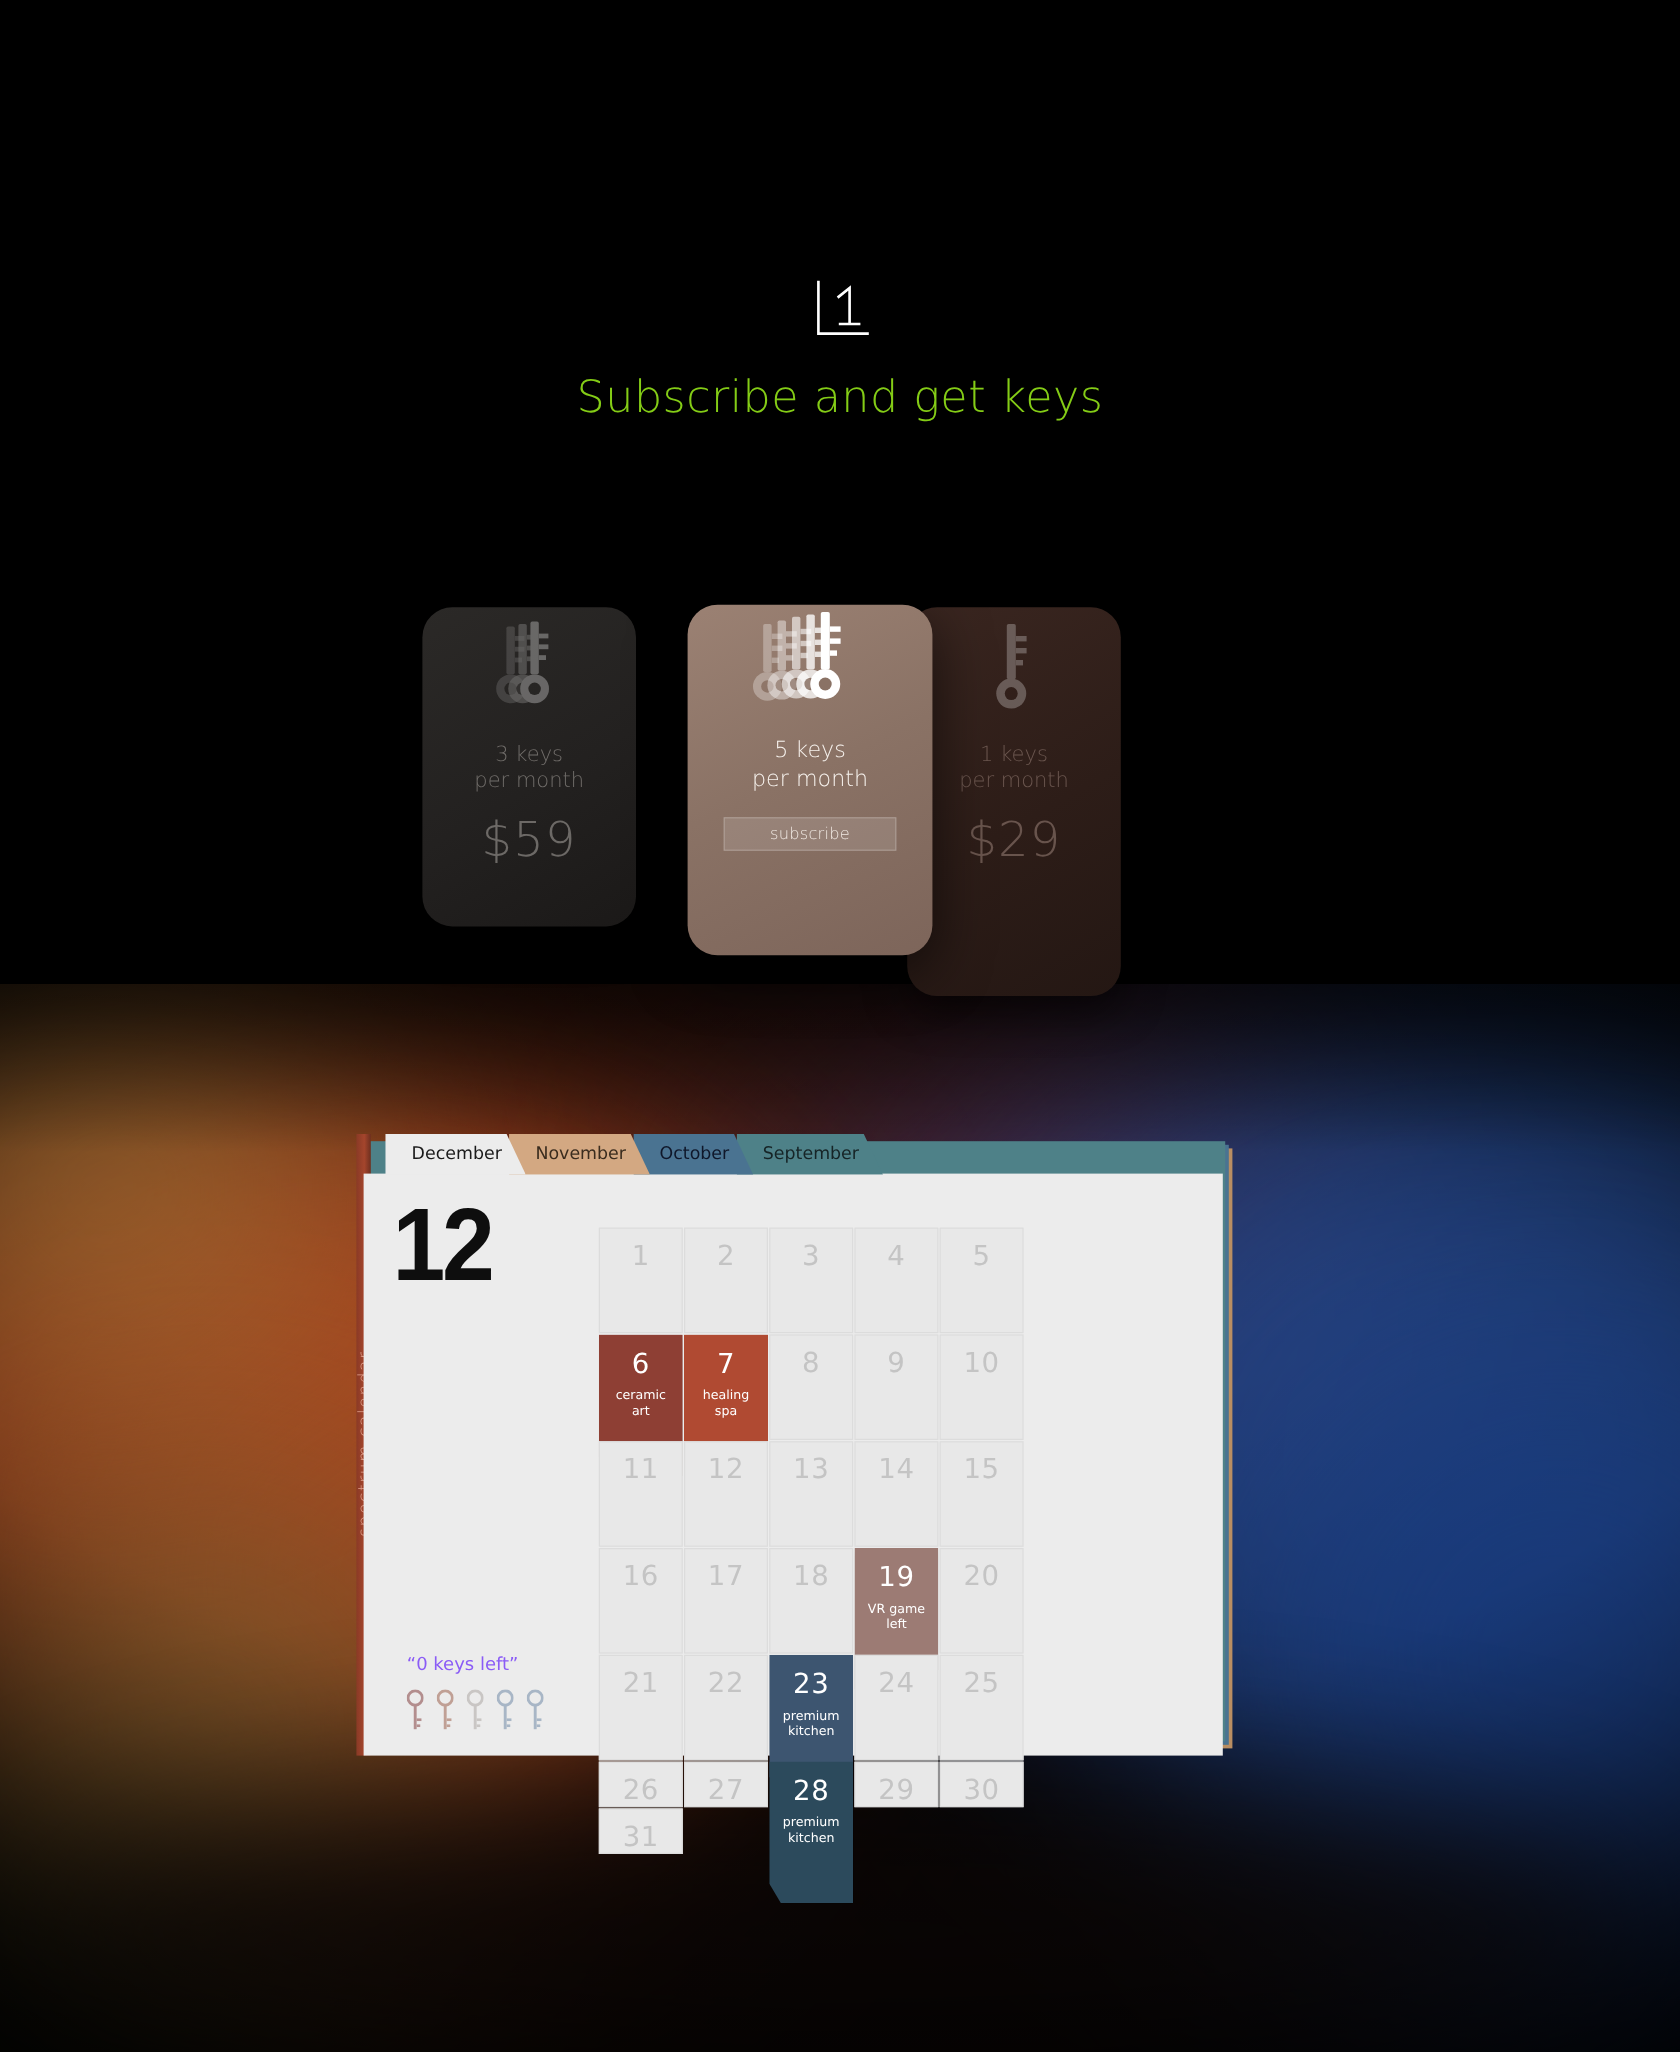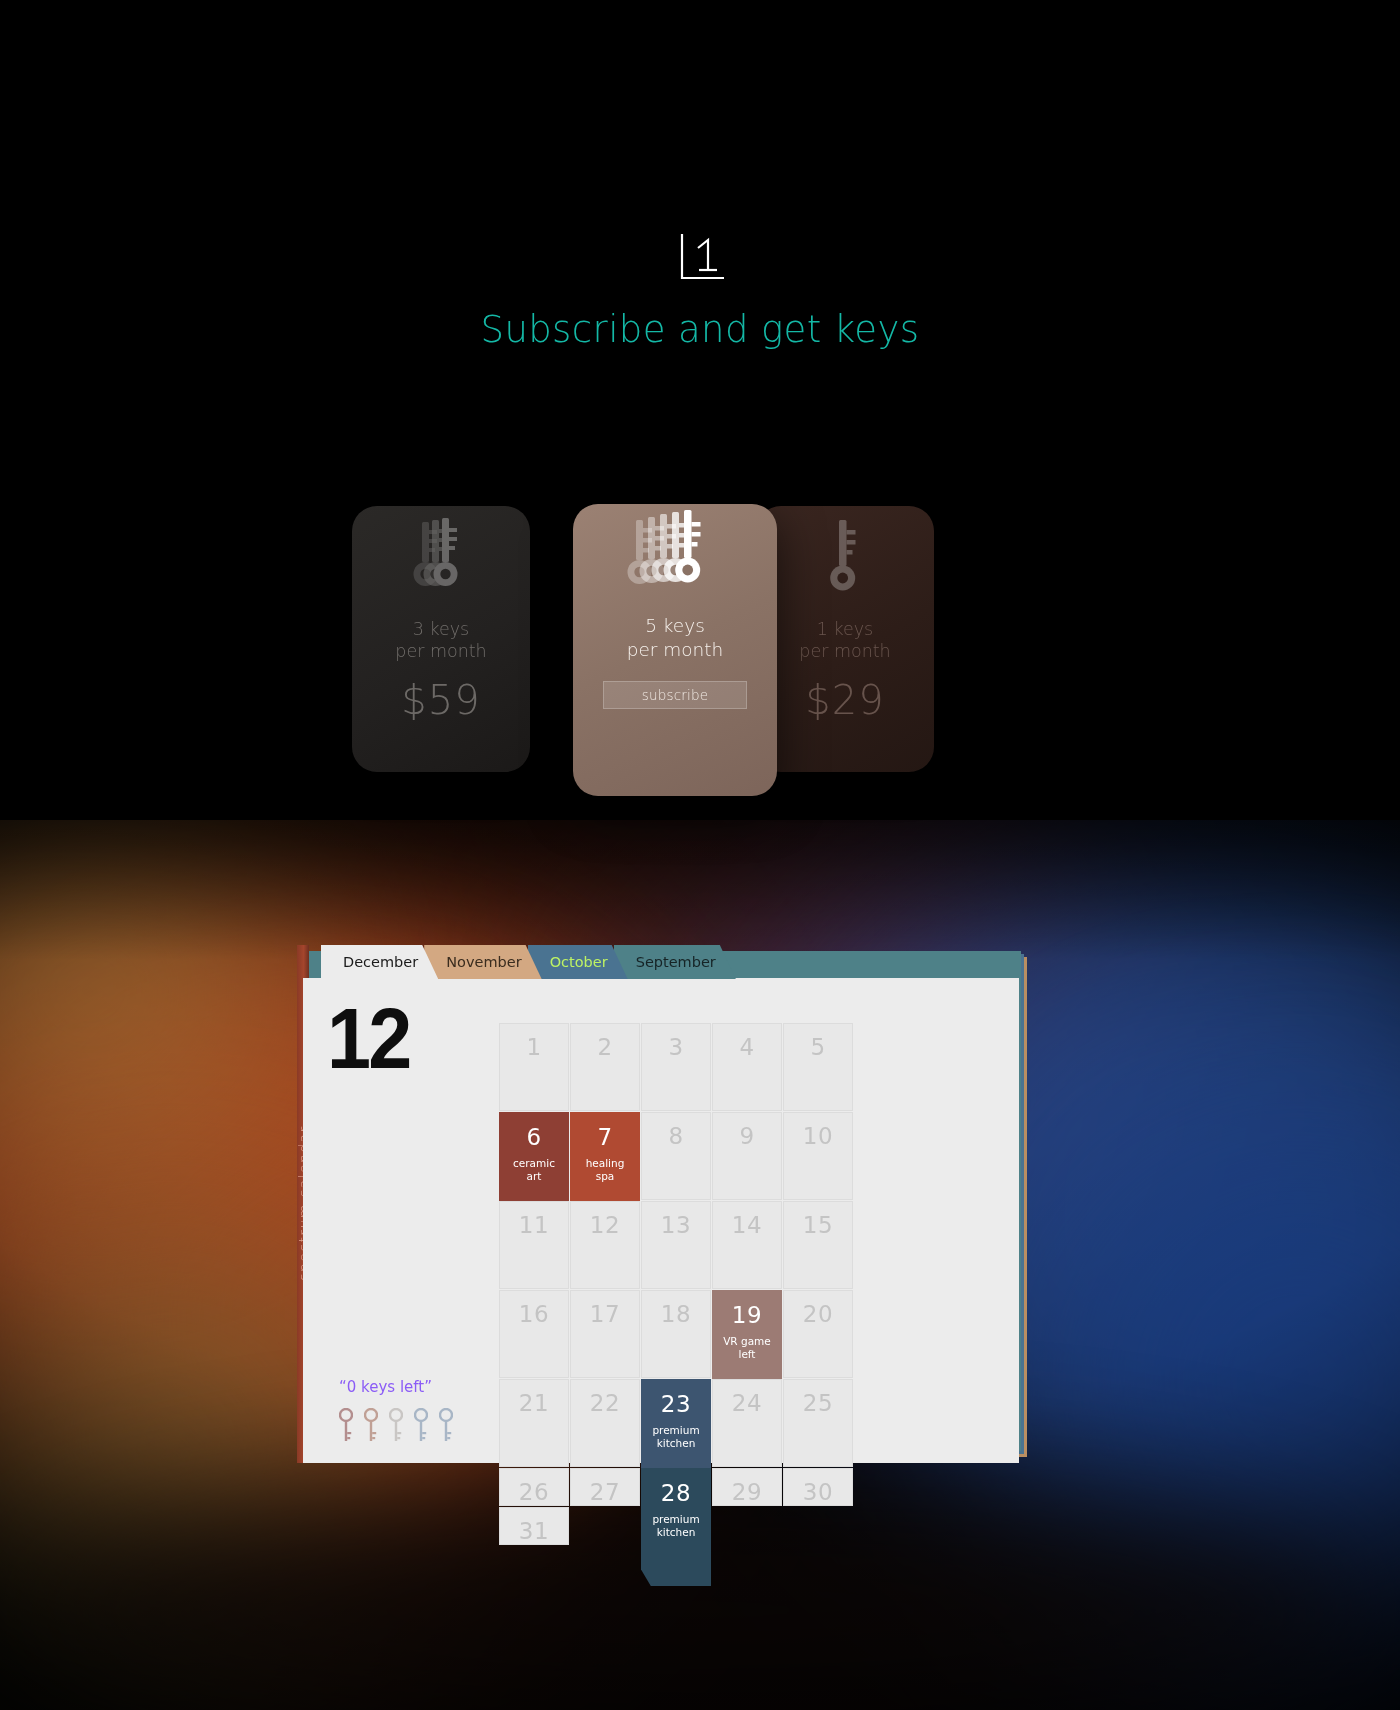--- a/index.html
+++ b/index.html
@@ -27,21 +27,21 @@
   #bg-fade-top { position:absolute; left:0; top:700px; width:1400px; height:260px;
       background:linear-gradient(to bottom,#000 0%,rgba(0,0,0,.55) 55%,rgba(0,0,0,0) 100%); }
   #bg-vig { position:absolute; inset:0;
       background:radial-gradient(ellipse 120% 75% at 50% 38%, rgba(0,0,0,.0) 0%, rgba(0,0,0,.25) 62%, rgba(0,0,0,.78) 100%); }
 
   
   #header { position:absolute; left:0; top:0; width:1400px; text-align:center; z-index:10; }
   #logo { margin-top:232px; height:54px; position:relative; display:inline-block; width:64px; }
   #logo svg { display:block; }
   #page-title {
-    margin-top:18px; font-size:37px; font-weight:300; color:#14b8a6;
+    margin-top:18px; font-size:37px; font-weight:300; color:#84cc16;
     letter-spacing:.4px; font-family:"DejaVu Sans", sans-serif;
   }
 
   
   #plans { position:absolute; left:0; top:0; width:1400px; height:820px; z-index:9; }
   .plan {
     position:absolute; text-align:center; color:#fff;
     box-shadow:0 10px 34px rgba(0,0,0,.55);
     border-radius:25px;
   }
@@ -53,21 +53,21 @@
   #plan-left {
     left:352px; top:506px; width:178px; height:266px;
     background:linear-gradient(150deg,#2b2927 0%,#232120 55%,#1b1918 100%);
   }
   #plan-left .keys-icon { padding-top:40px; height:92px; opacity:.30; }
   #plan-left .plan-label { margin-top:20px; font-size:17.5px; color:#8d8985; opacity:.72; }
   #plan-left .plan-price { margin-top:14px; font-size:40px; color:#8d8985; opacity:.7; }
 
   
   #plan-right {
-    left:756px; top:506px; width:178px; height:266px;
+    left:756px; top:506px; width:178px; height:324px;
     background:linear-gradient(150deg,#3a2620 0%,#2d1d18 55%,#241713 100%);
   }
   #plan-right .keys-icon { padding-top:40px; height:92px; opacity:.26; }
   #plan-right .plan-label { margin-top:20px; font-size:17.5px; color:#9a8279; opacity:.55; }
   #plan-right .plan-price { margin-top:14px; font-size:40px; color:#9c8view; }
   #plan-right .plan-price { color:#9a8279; opacity:.55; }
 
   
   #plan-center {
     left:541px; top:504px; width:204px; height:292px;
@@ -104,21 +104,21 @@
   
   #cal-tabs { position:absolute; left:6px; top:0; height:34px; display:flex; align-items:flex-end; z-index:5;padding-left:18px; }
   .cal-tab {
     height:34px; line-height:34px; padding:0 20px 0 22px;
     font-size:14.5px; font-family:"DejaVu Sans",sans-serif;
     position:relative; margin-right:-14px; cursor:pointer;
     clip-path:polygon(0 0, calc(100% - 16px) 0, 100% 100%, 0 100%);
   }
   .cal-tab.active { background:#ececec; color:#1a1a1a; z-index:4; }
   .cal-tab.t-nov  { background:#d3a882; color:#3a2c1e; z-index:3; }
-  .cal-tab.t-oct  { background:#4a7391; color:#bef264; z-index:2; }
+  .cal-tab.t-oct  { background:#4a7391; color:#0f172a; z-index:2; }
   .cal-tab.t-sep  { background:#4e8188; color:#162426; z-index:1; }
 
   
   #cal-sheet { position:absolute; left:6px; top:33px; width:716px; height:485px; background:#ececec; }
   #cal-month-number {
     position:absolute; left:24px; top:24px;
     font-size:86px; font-weight:bold; color:#0e0e0e; line-height:.86;
     font-family:"Liberation Sans", sans-serif; letter-spacing:-3px;
     transform:scaleX(.92); transform-origin:left top;
   }

